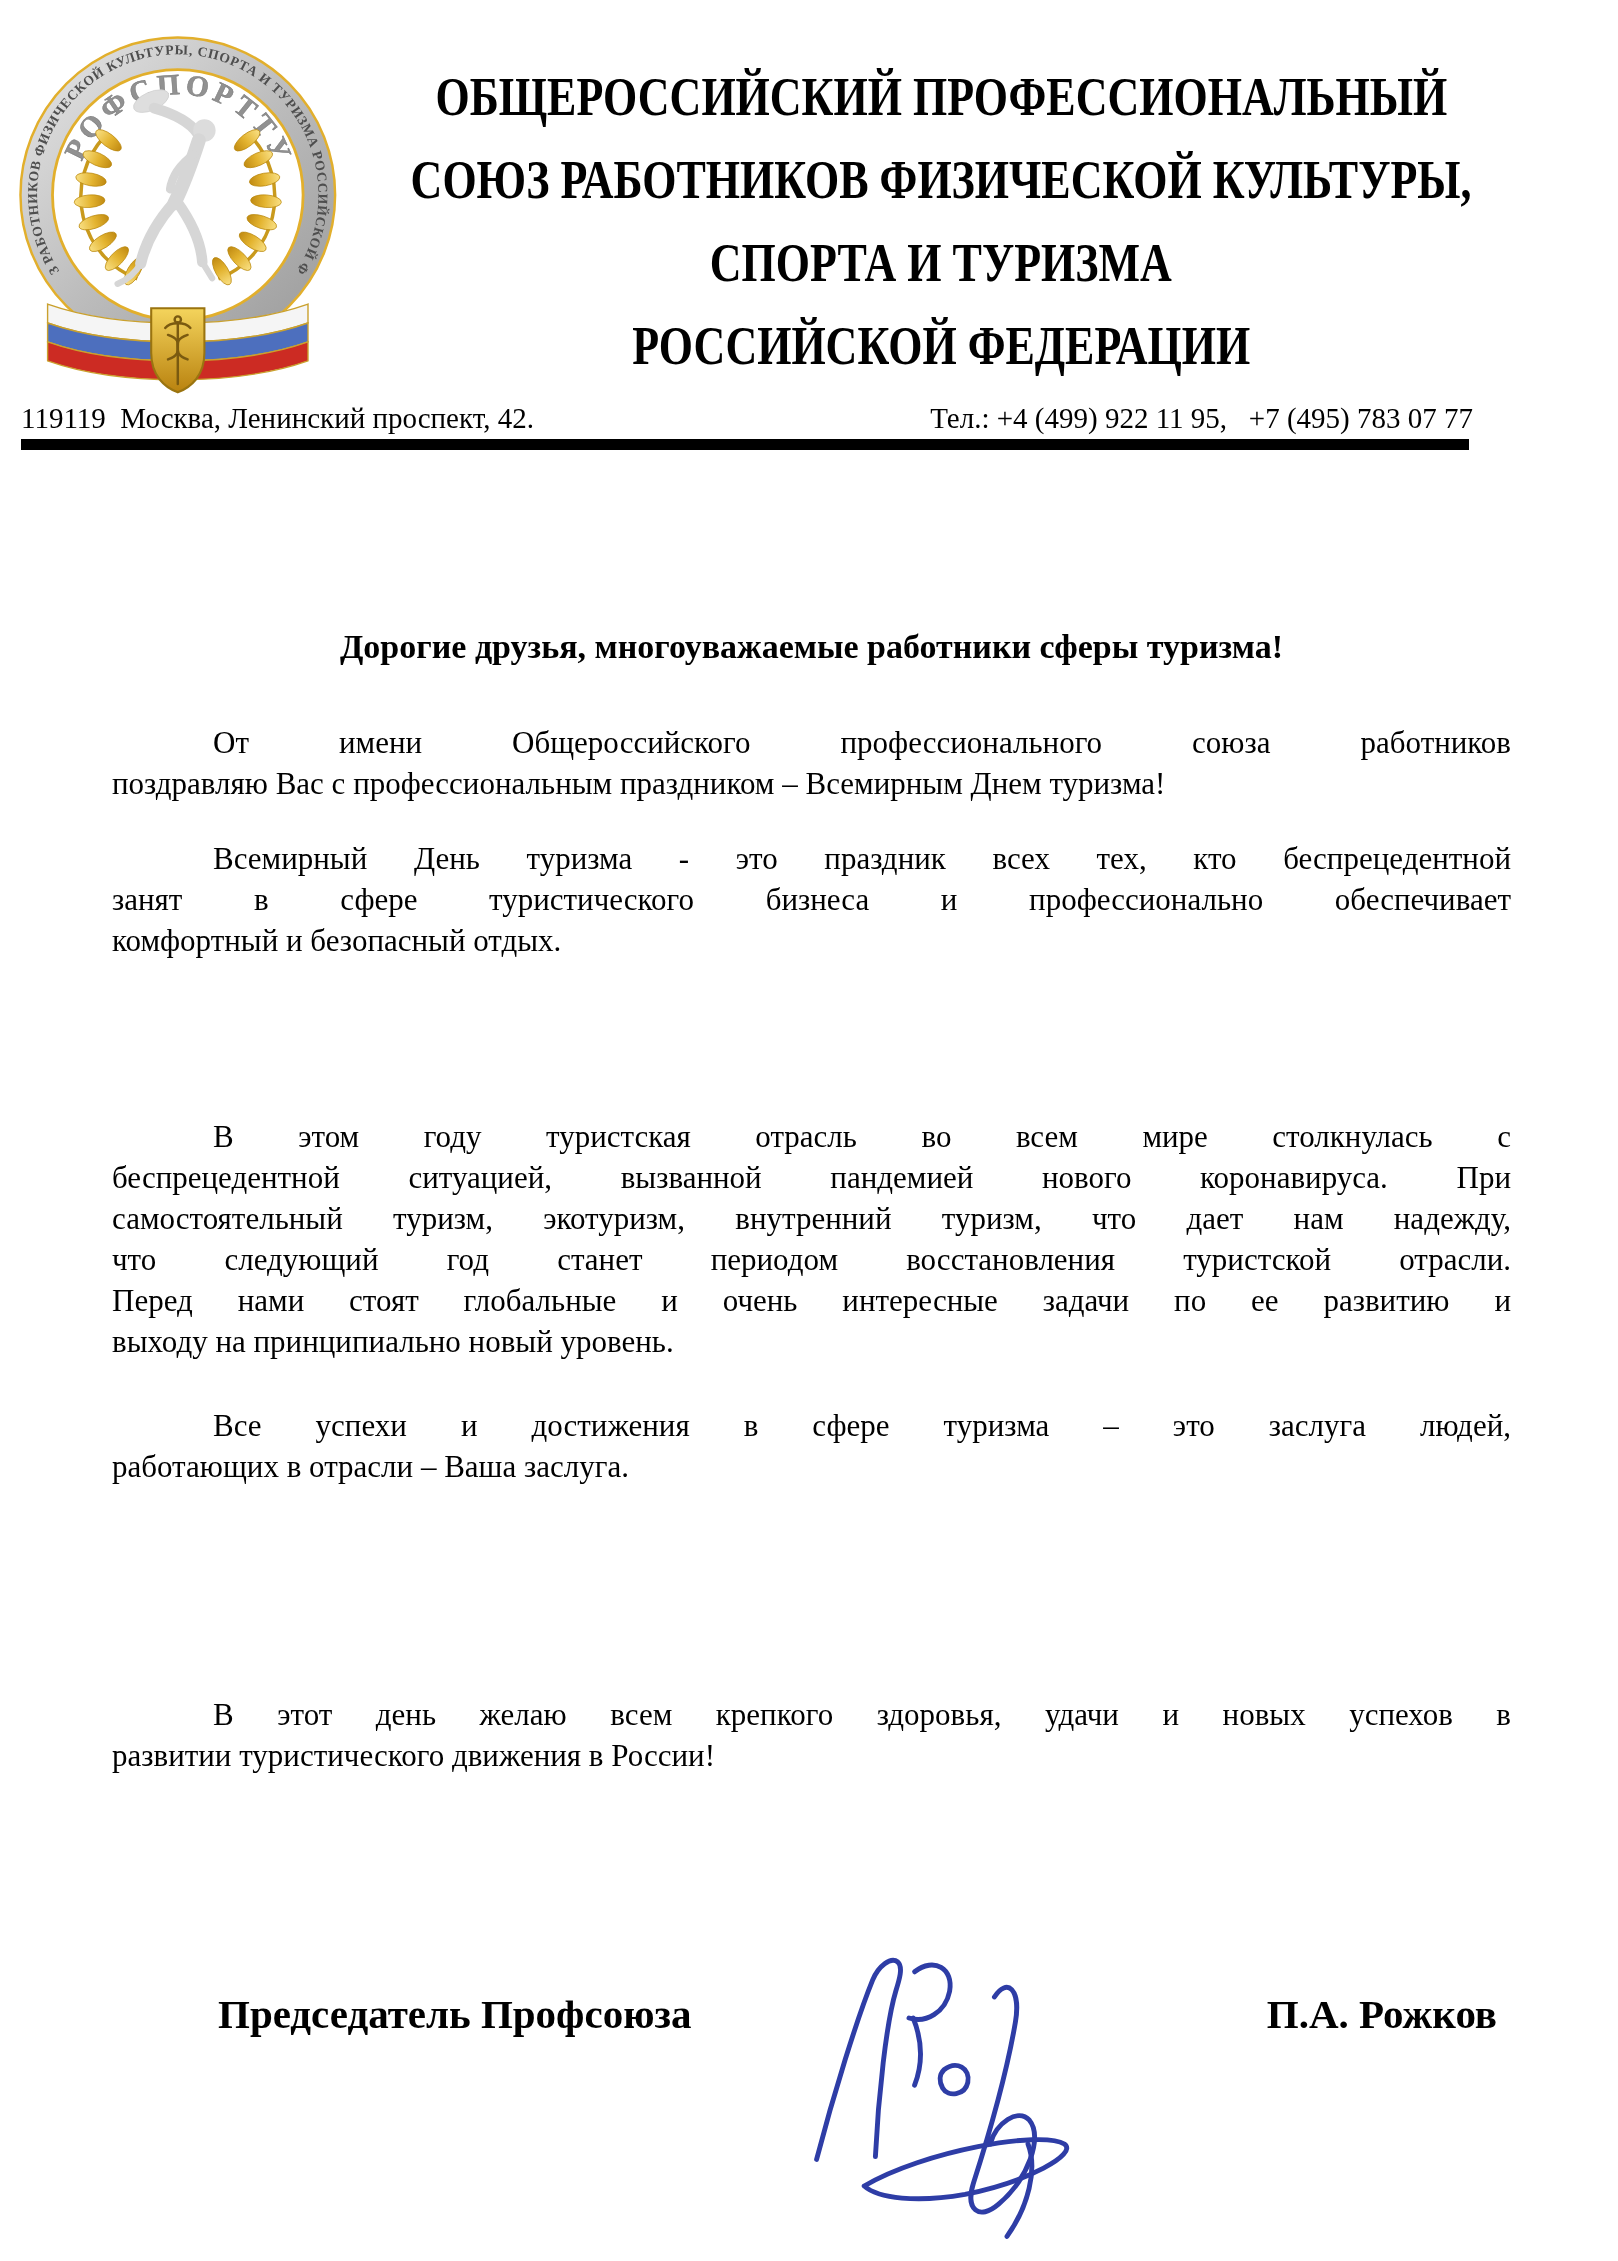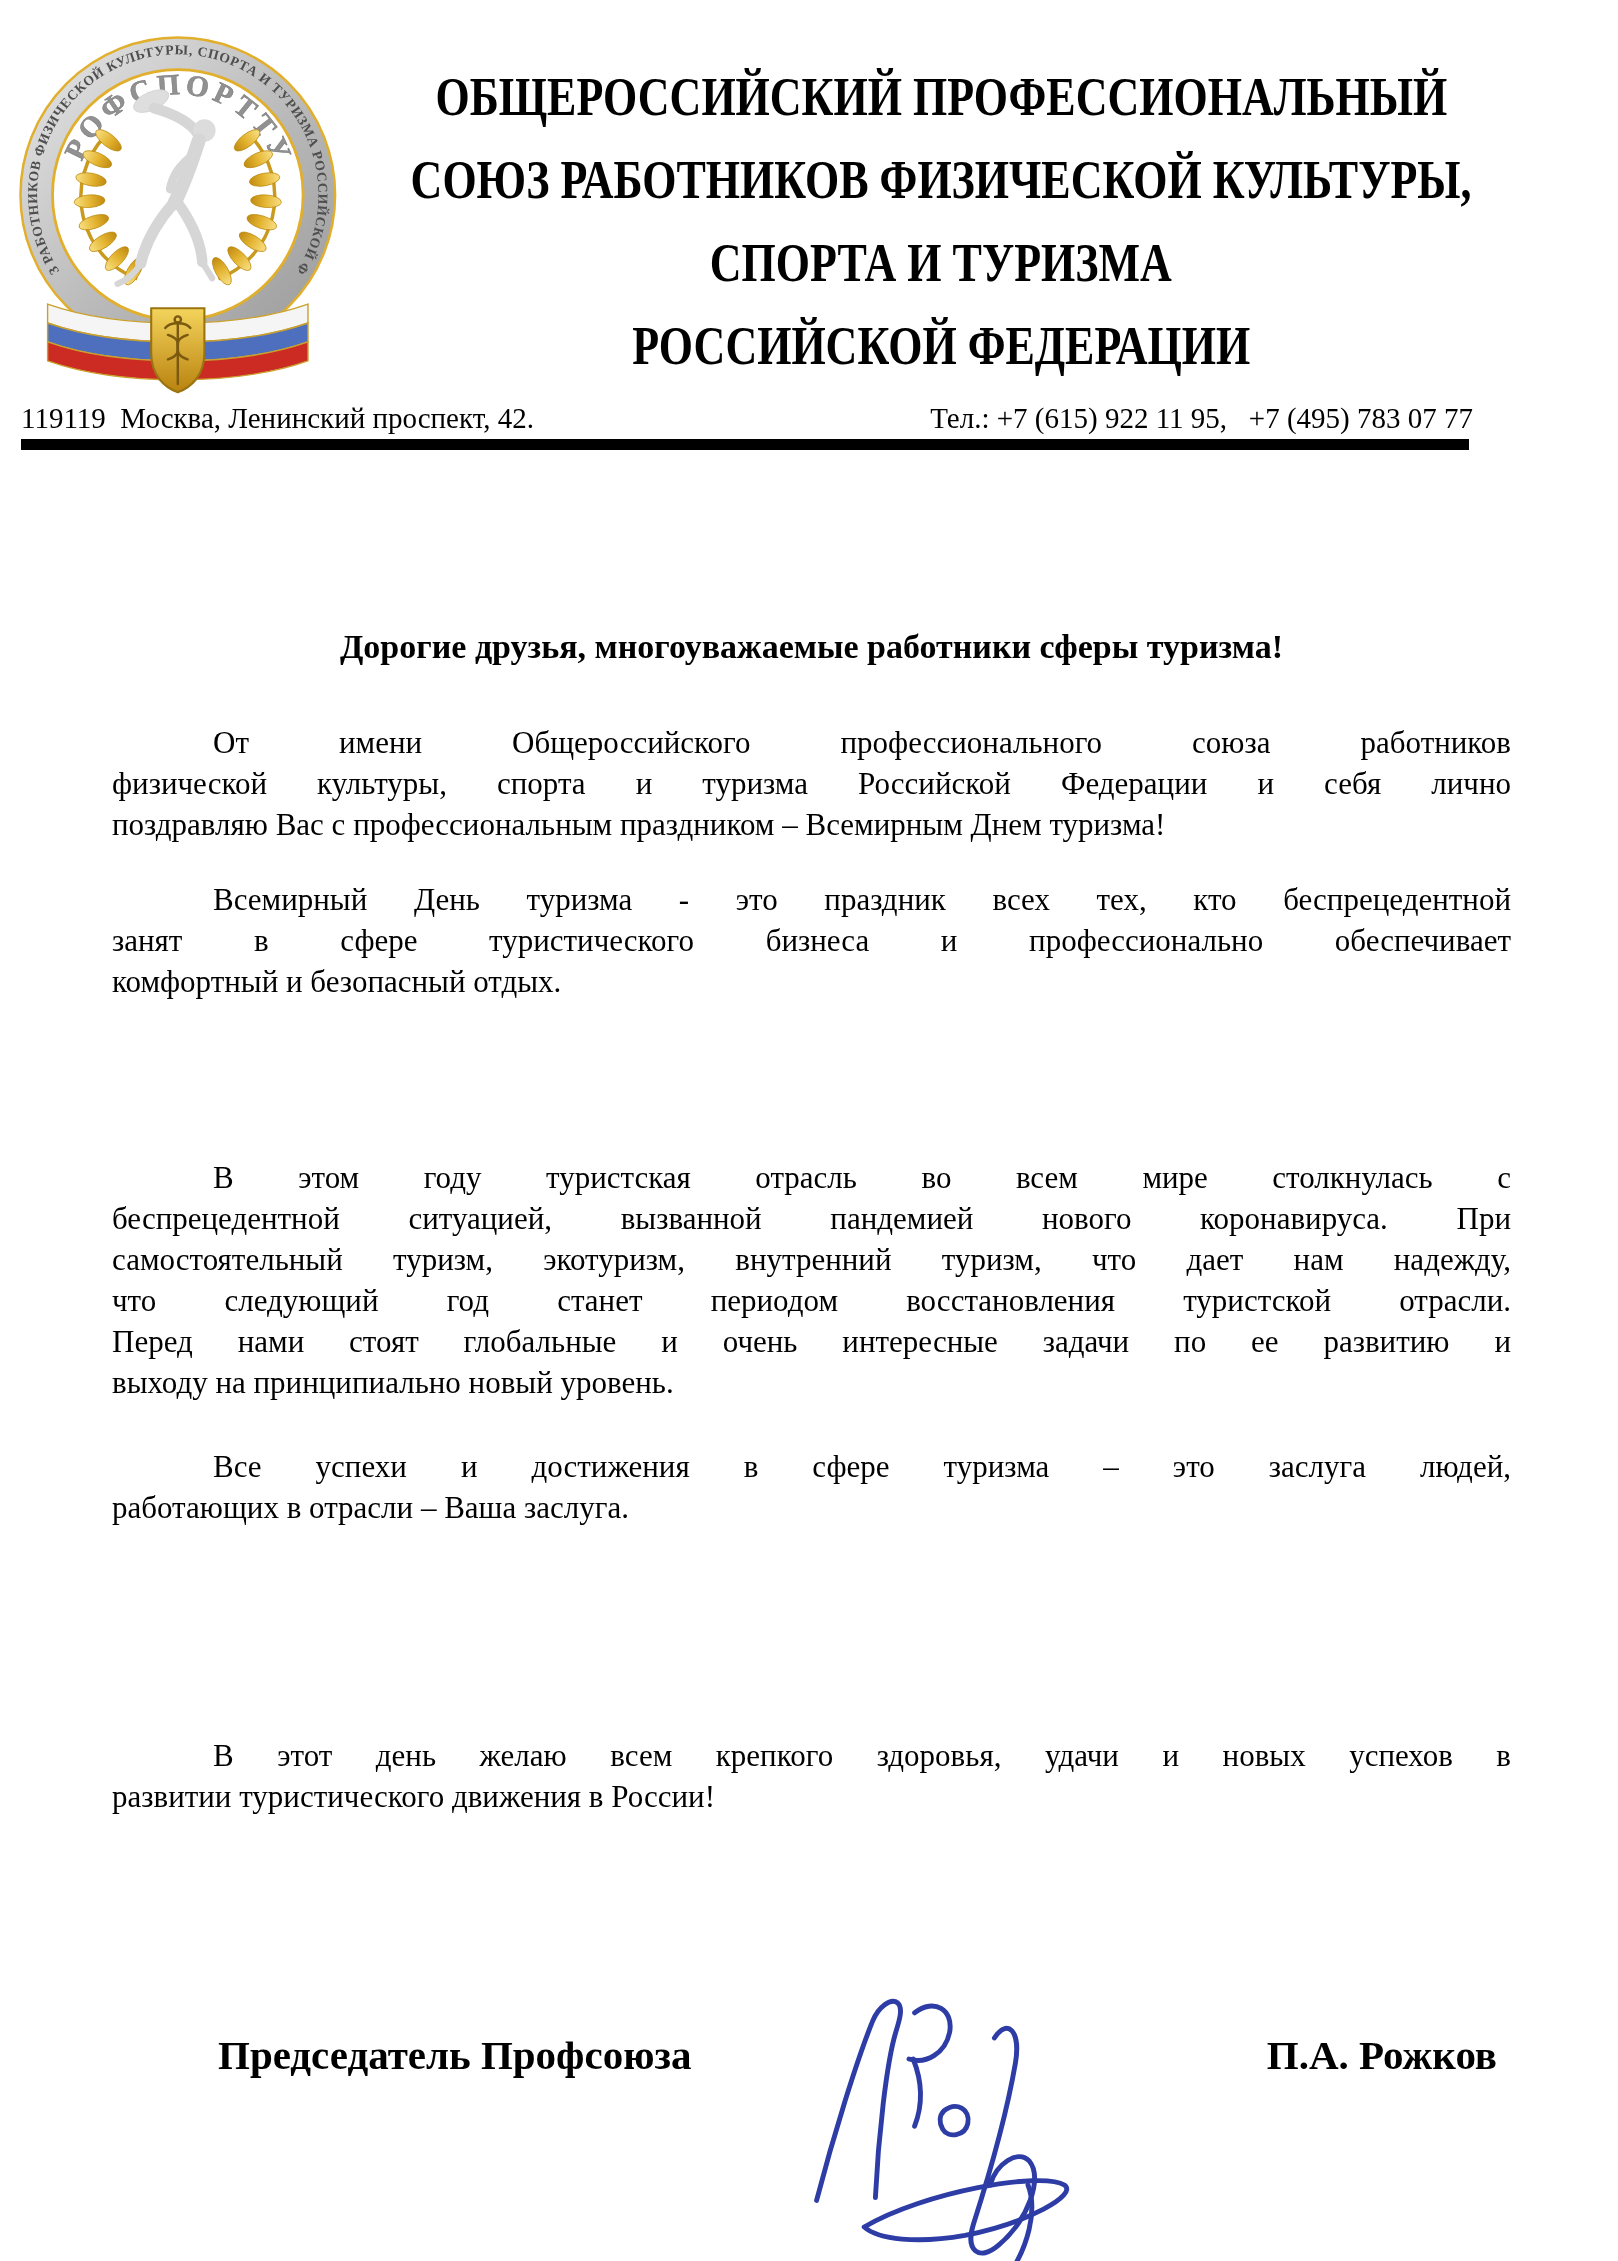--- a/index.html
+++ b/index.html
@@ -159,33 +159,32 @@
       <div class="org-line">
           <span>СПОРТА И ТУРИЗМА</span>
         </div>
       <div class="org-line">
           <span>РОССИЙСКОЙ ФЕДЕРАЦИИ</span>
         </div>
     </div>
 
     <div class="address-row">
       <span>119119  Москва, Ленинский проспект, 42.</span>
-      <span>Тел.: +7 (615) 922 11 95,   +7 (495) 783 07 77</span>
+      <span>Тел.: +4 (499) 922 11 95,   +7 (495) 783 07 77</span>
     </div>
 
     <div class="rule"></div>
   </div>
 
   <div class="content">
 
     <div class="salutation">Дорогие друзья, многоуважаемые работники сферы туризма!</div>
 
     <div class="para p1">
       <div class="line first">От  имени  Общероссийского  профессионального  союза  работников</div>
-      <div class="line">физической культуры, спорта и туризма Российской Федерации и себя лично</div>
       <div class="line last">поздравляю Вас с профессиональным праздником – Всемирным Днем туризма!</div>
     </div>
 
     <div class="para p2">
       <div class="line first">Всемирный День туризма - это праздник всех тех, кто беспрецедентной</div>
       <div class="line">занят в сфере туристического бизнеса и профессионально обеспечивает</div>
       <div class="line last">комфортный и безопасный отдых.</div>
     </div>
 
     <div class="para p3">

